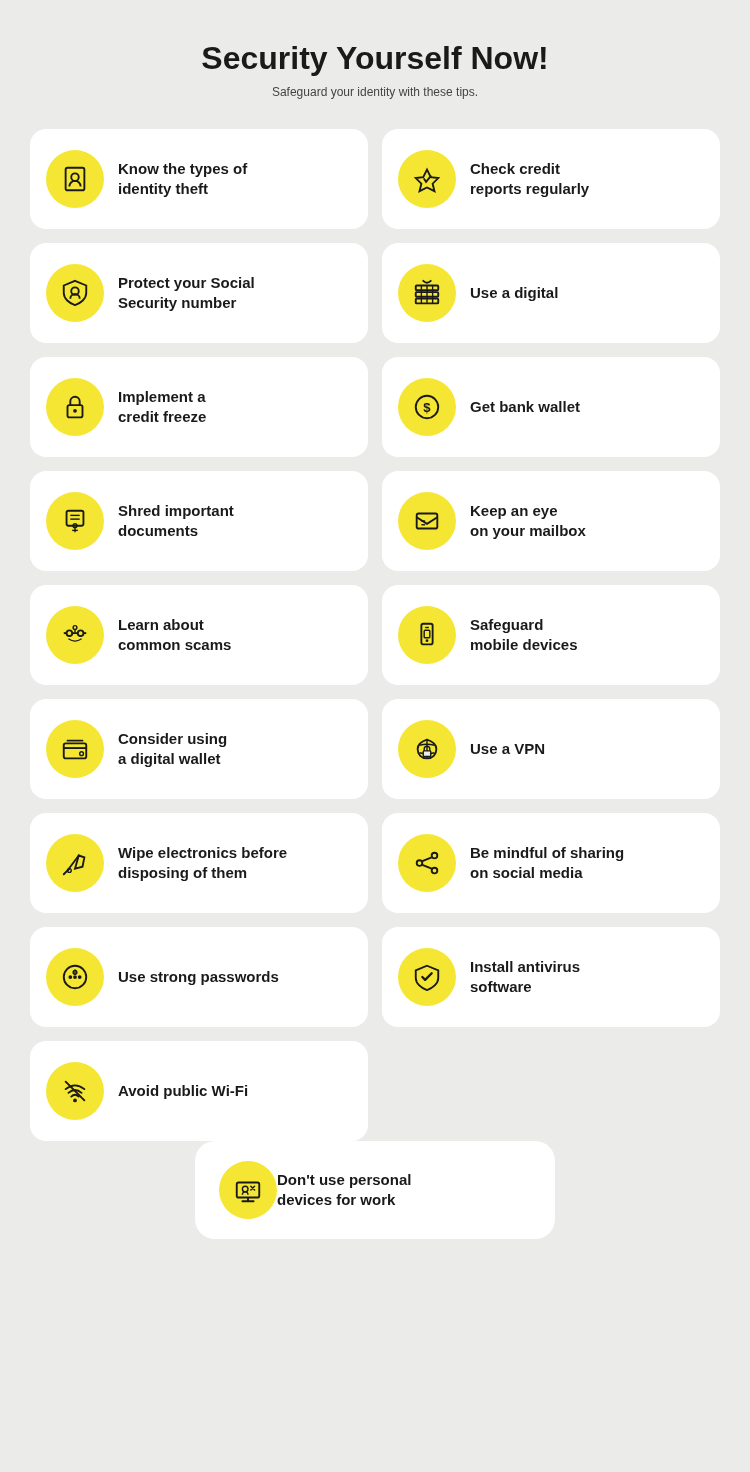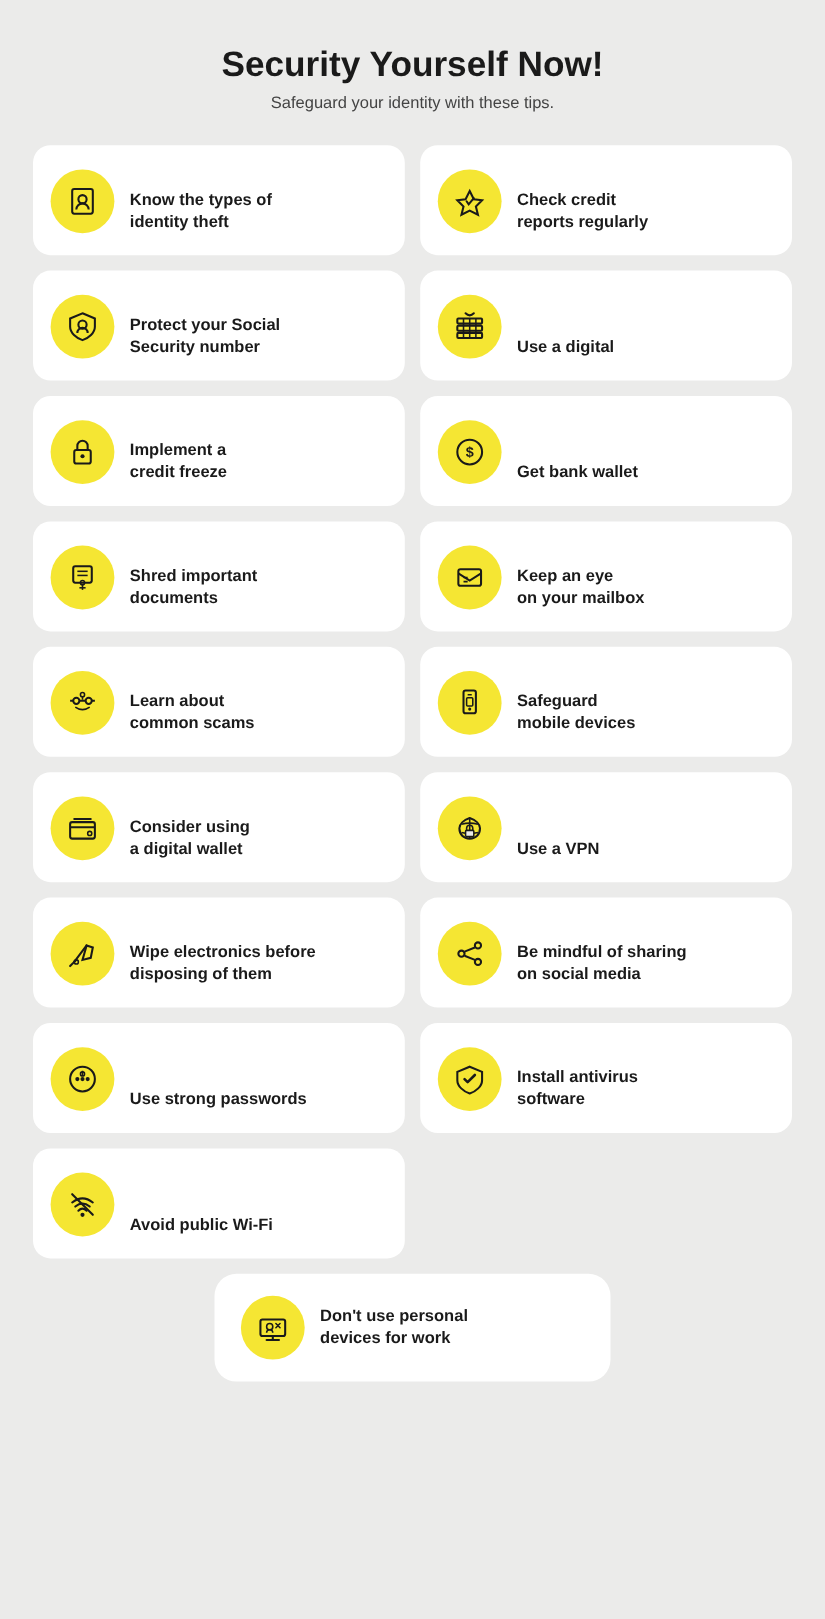--- a/index.html
+++ b/index.html
@@ -17,37 +17,37 @@
       text-align: center;
       margin-bottom: 30px;
     }
     .header h1 {
       font-size: 32px;
       font-weight: 900;
       color: #1a1a1a;
       margin-bottom: 8px;
     }
     .header p {
-      font-size: 15px;
+      font-size: 12px;
       color: #444;
       font-weight: 400;
     }
     .grid {
       display: grid;
       grid-template-columns: 1fr 1fr;
       gap: 14px;
       width: 100%;
       max-width: 690px;
     }
     .card {
       background: #ffffff;
       border-radius: 16px;
       padding: 20px 16px;
       display: flex;
-      align-items: flex-end;
+      align-items: center;
       gap: 14px;
       min-height: 100px;
     }
     .icon-circle {
       width: 58px;
       height: 58px;
       border-radius: 50%;
       background-color: #F5E633;
       display: flex;
       align-items: center;
@@ -63,23 +63,22 @@
       font-weight: 700;
       color: #1a1a1a;
       line-height: 1.35;
     }
     .bottom-card {
       background: #ffffff;
       border-radius: 20px;
       padding: 20px 24px;
       display: flex;
       align-items: center;
-      gap: 14px;
       width: 360px;
-      margin-top: 14px;
+      margin-top: 0;
     }
   </style>
 </head>
 <body>
 
 <div class="header">
   <h1>Security Yourself Now!</h1>
   <p>Safeguard your identity with these tips.</p>
 </div>
 

